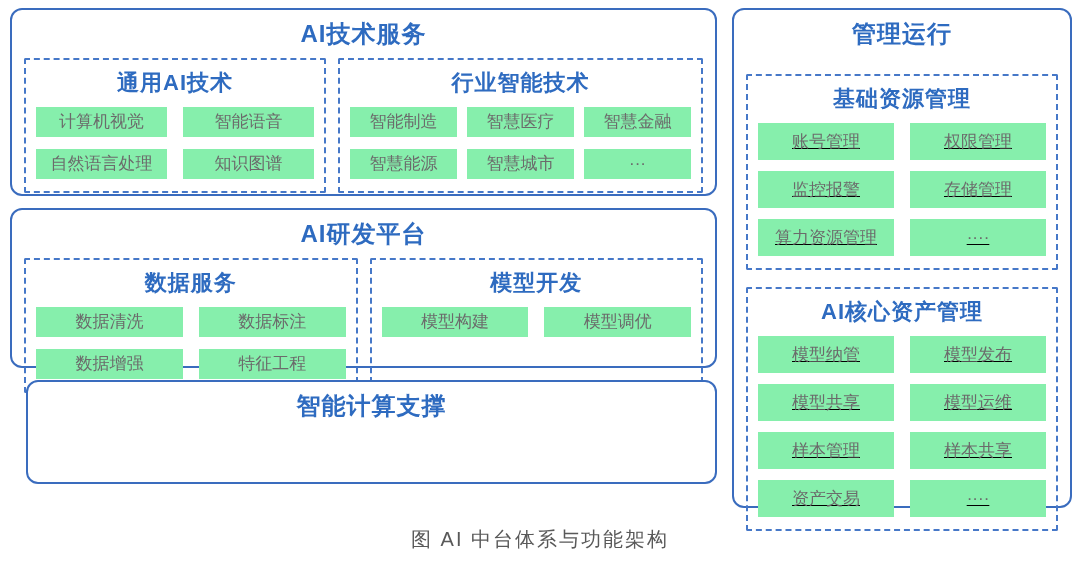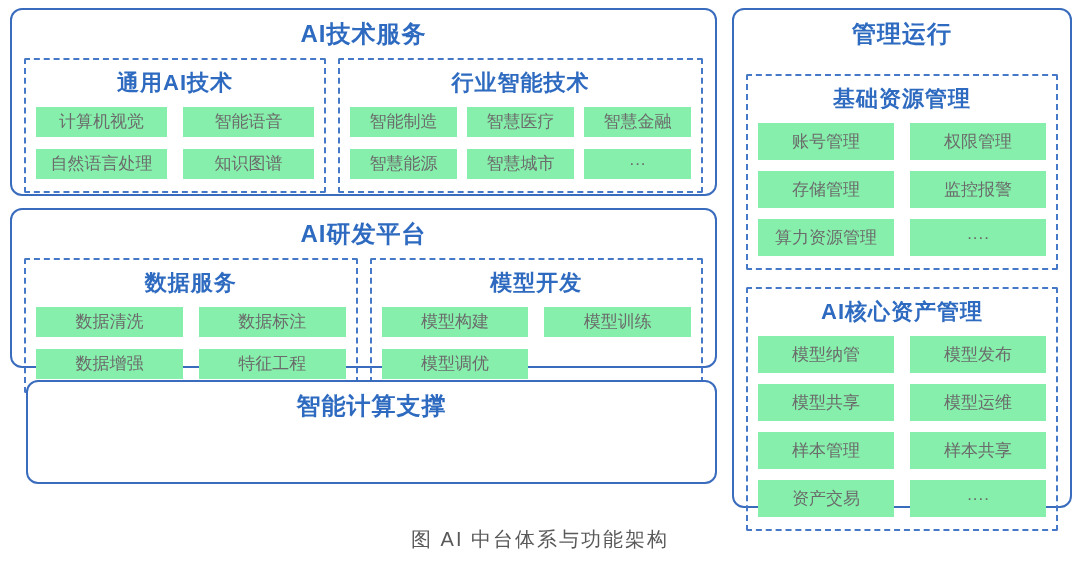--- a/index.html
+++ b/index.html
@@ -69,21 +69,21 @@
   .panel-a { height: 188px; }
   .panel-b { height: 160px; }
   .panel-c { height: 104px; padding-bottom: 14px; margin-left: 16px; }
   .row-wide { display: flex; gap: 26px; padding: 4px 24px 0 24px; }
   .chip-wide { flex: 1; height: 34px; line-height: 34px; }
 
   .panel-right { height: 500px; display: flex; flex-direction: column; }
   .panel-right .panel-title { margin-bottom: 24px; }
   .chip-tall { height: 37px; line-height: 37px; }
   .sub-resource { margin-bottom: 17px; }
-  .sub-resource .grid-2, .sub-asset .grid-2 { gap: 11px 16px; }
+  .sub-resource .grid-2, .sub-asset .grid-2 { gap: 11px 16px; text-decoration: underline; }
 
   .caption {
     text-align: center;
     margin-top: 18px;
     font-size: 20px;
     color: #595959;
     letter-spacing: 2px;
   }
 </style>
 </head>
@@ -128,21 +128,20 @@
             <div class="chip">数据清洗</div>
             <div class="chip">数据标注</div>
             <div class="chip">数据增强</div>
             <div class="chip">特征工程</div>
           </div>
         </div>
         <div class="sub-panel sub-half">
           <div class="sub-title">模型开发</div>
           <div class="grid-2">
             <div class="chip">模型构建</div>
-            <div class="chip">模型训练</div>
             <div class="chip">模型调优</div>
           </div>
         </div>
       </div>
     </div>
 
     <div class="panel panel-c">
       <div class="panel-title">智能计算支撑</div>
     </div>
 
@@ -150,22 +149,22 @@
 
   <div class="right-col">
     <div class="panel panel-right">
       <div class="panel-title">管理运行</div>
 
       <div class="sub-panel sub-resource">
         <div class="sub-title">基础资源管理</div>
         <div class="grid-2">
           <div class="chip chip-tall">账号管理</div>
           <div class="chip chip-tall">权限管理</div>
+          <div class="chip chip-tall">监控报警</div>
           <div class="chip chip-tall">存储管理</div>
-          <div class="chip chip-tall">监控报警</div>
           <div class="chip chip-tall">算力资源管理</div>
           <div class="chip chip-tall">····</div>
         </div>
       </div>
 
       <div class="sub-panel sub-asset">
         <div class="sub-title">AI核心资产管理</div>
         <div class="grid-2">
           <div class="chip chip-tall">模型纳管</div>
           <div class="chip chip-tall">模型发布</div>

